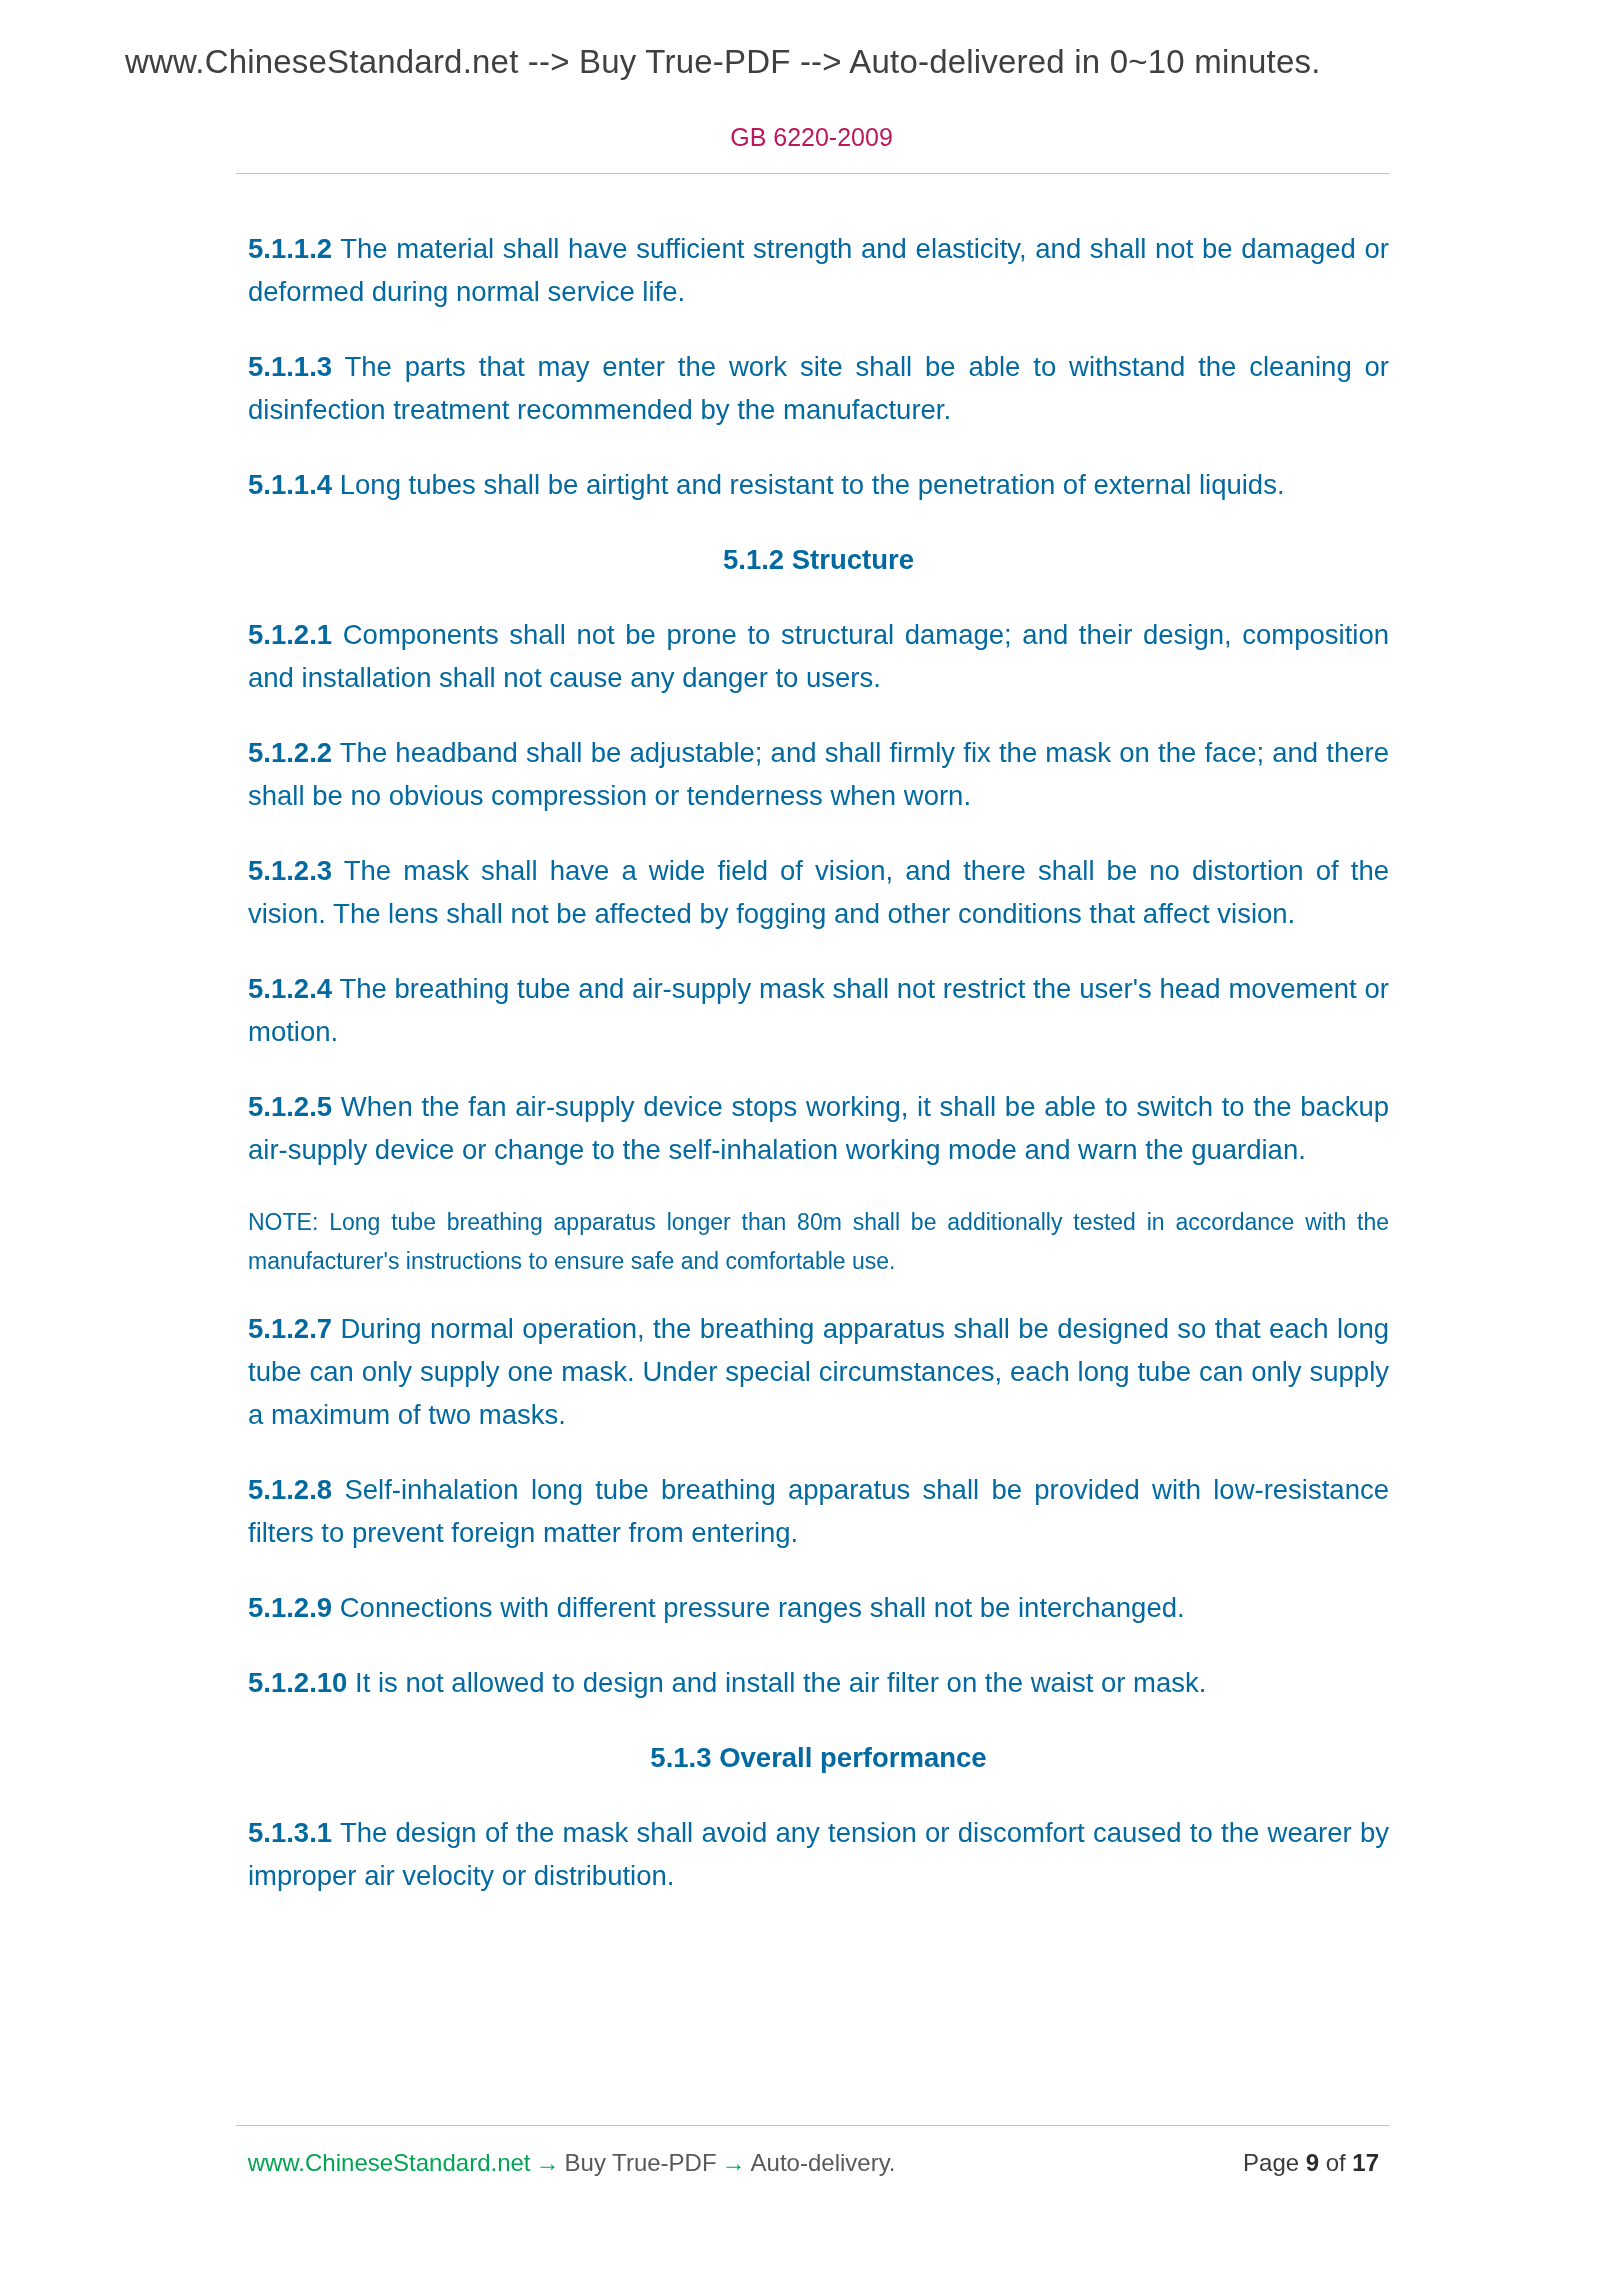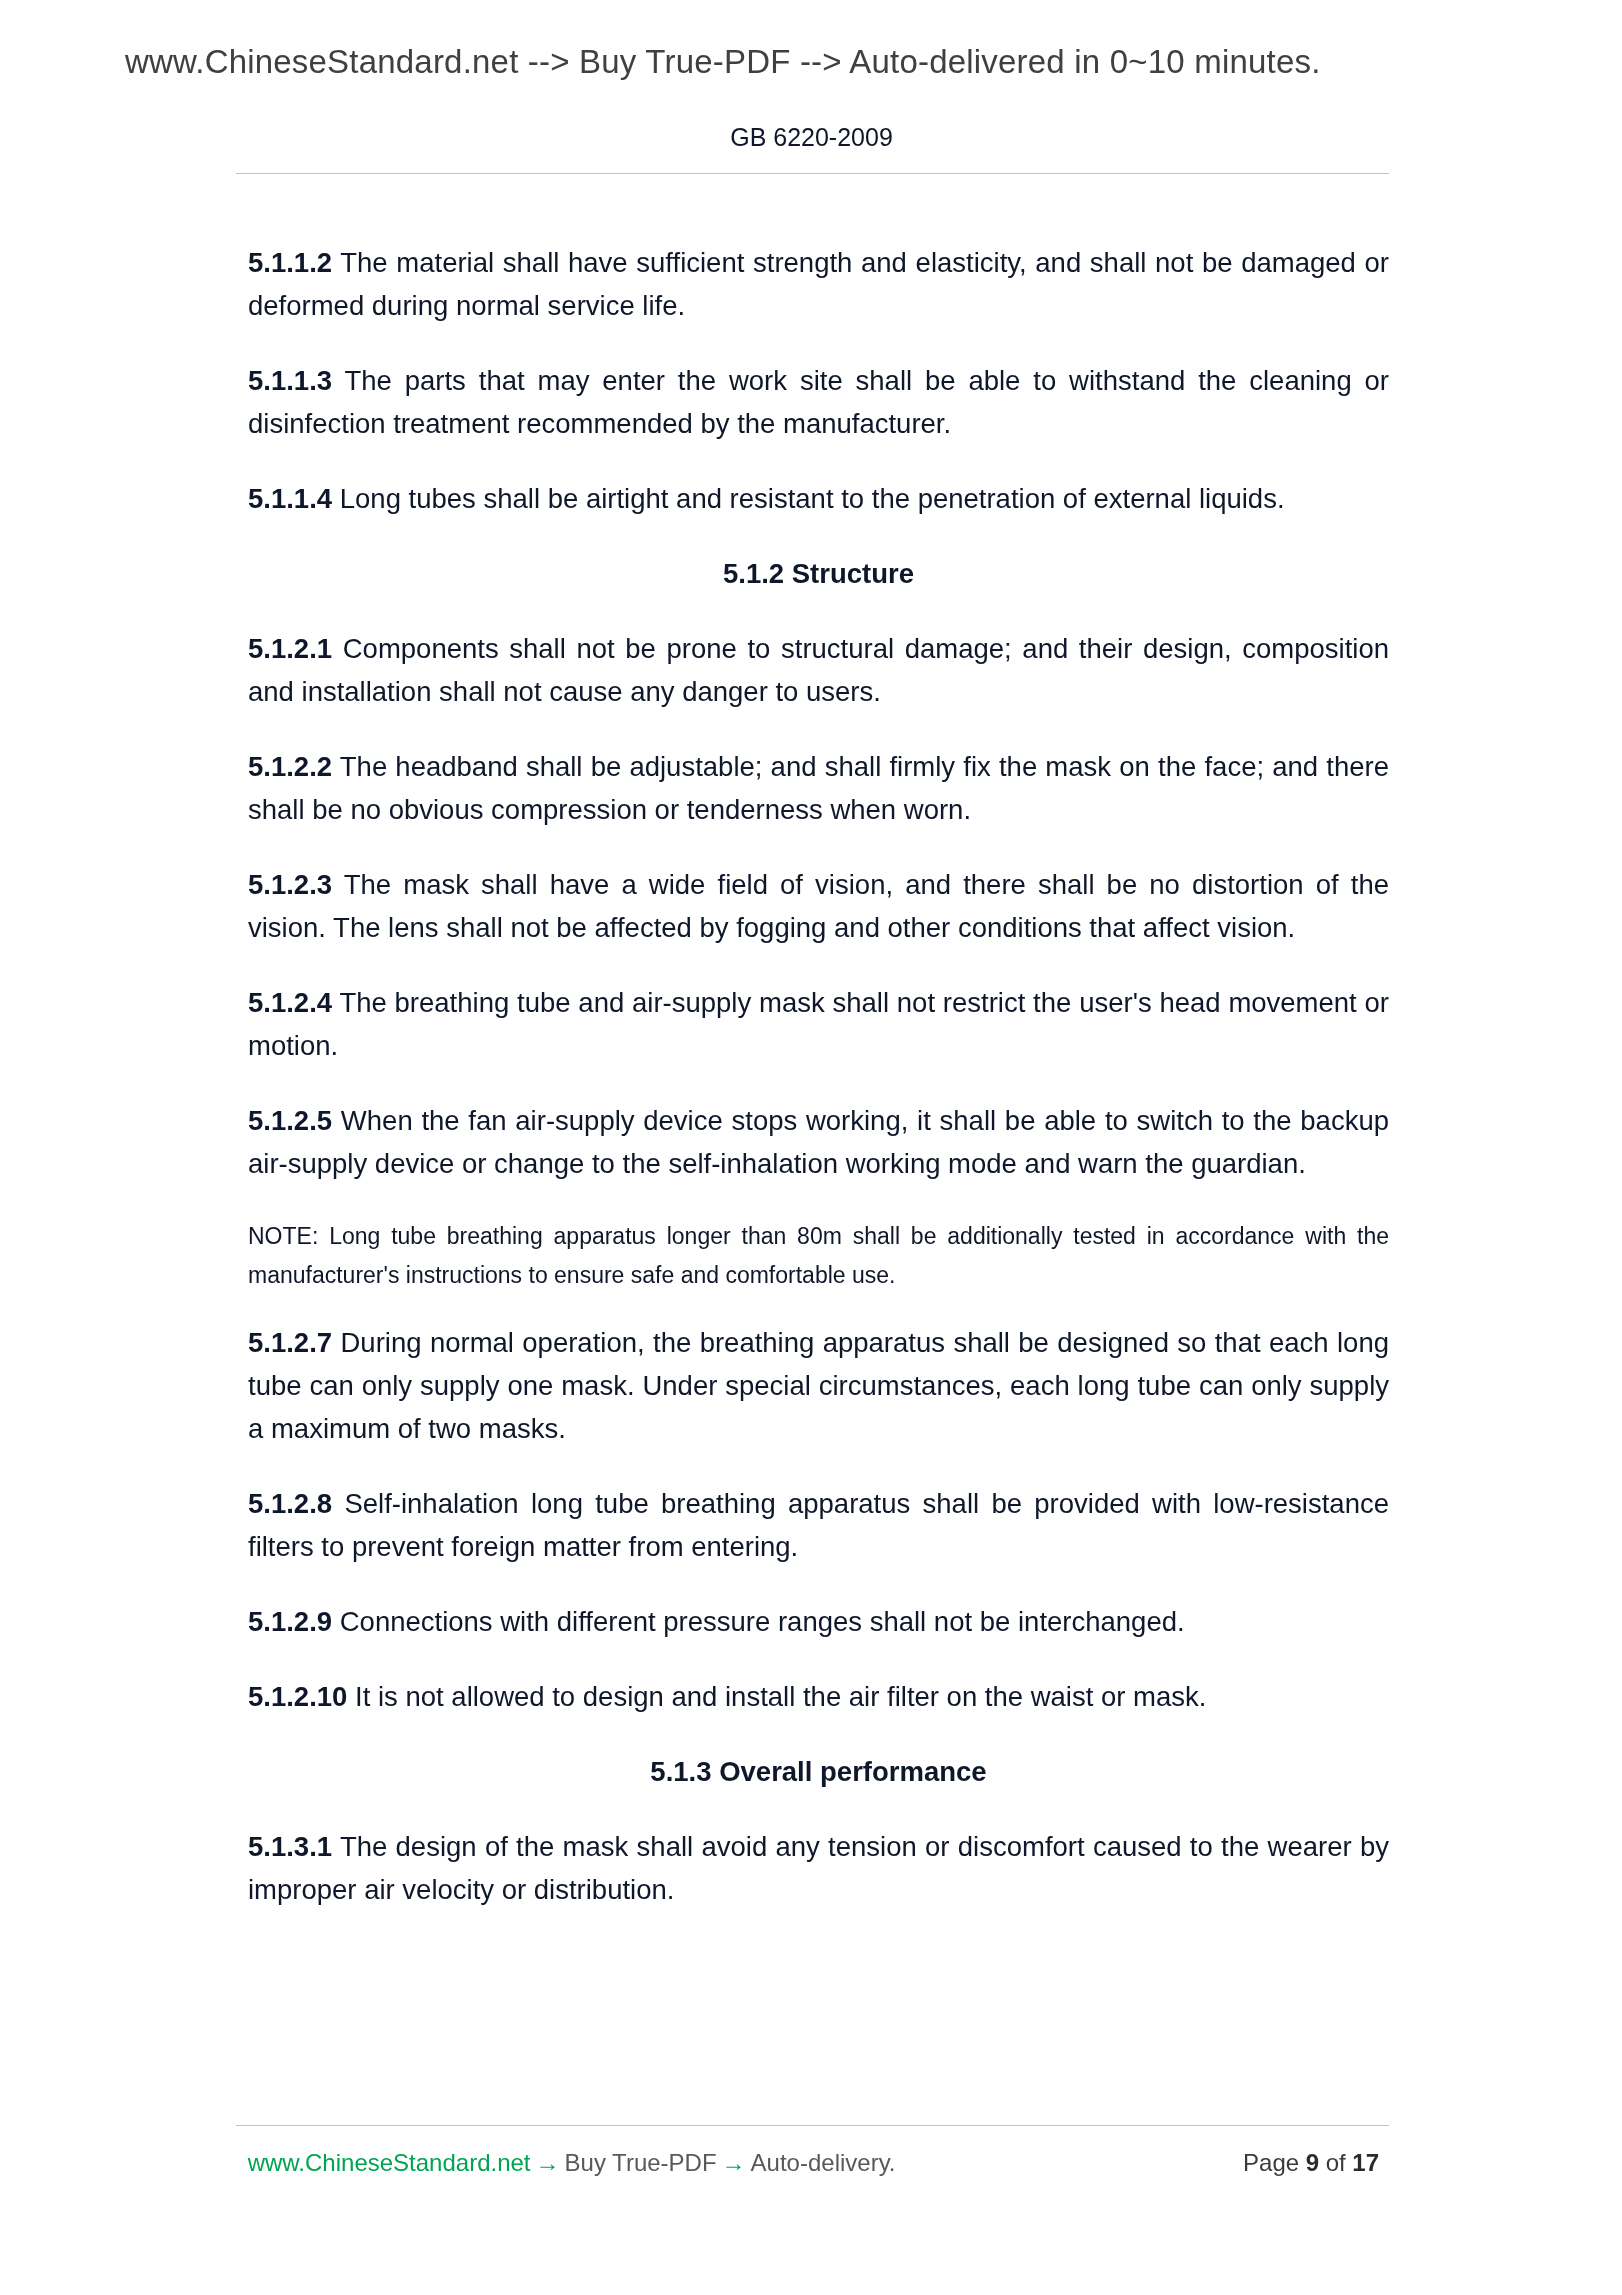--- a/index.html
+++ b/index.html
@@ -28,39 +28,39 @@
     letter-spacing: 0.2px;
     white-space: nowrap;
   }
   .doc-number {
     position: absolute;
     left: 0;
     right: 0;
     top: 123px;
     text-align: center;
     font-size: 25px;
-    color: #0f172a;
+    color: #be185d;
   }
   .rule {
     border: none;
     border-top: 1.7px solid #c2c2c2;
     margin: 0;
   }
   .top-rule {
     position: absolute;
     left: 236px;
     right: 234px;
     top: 173px;
   }
   .doc-body {
     position: absolute;
     left: 248px;
-    top: 241px;
+    top: 227px;
     width: 1141px;
-    color: #0f172a;
+    color: #0369a1;
   }
   .para {
     font-size: 27.5px;
     line-height: 43px;
     margin: 0 0 32px 0;
     text-align: justify;
     text-justify: inter-word;
   }
   .para b {
     font-weight: bold;

